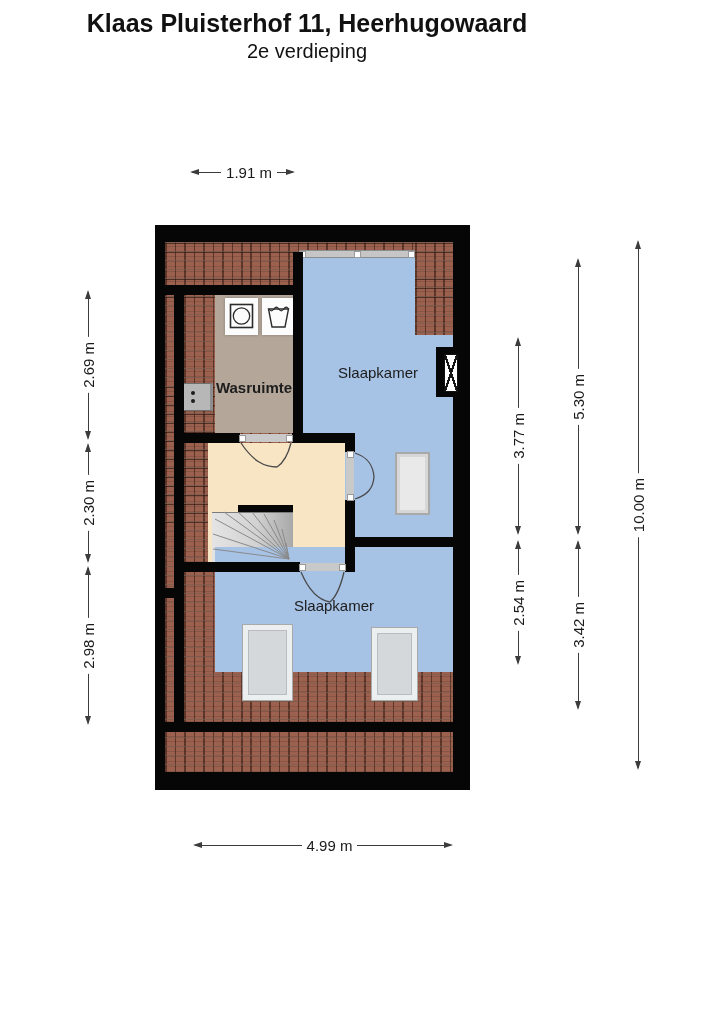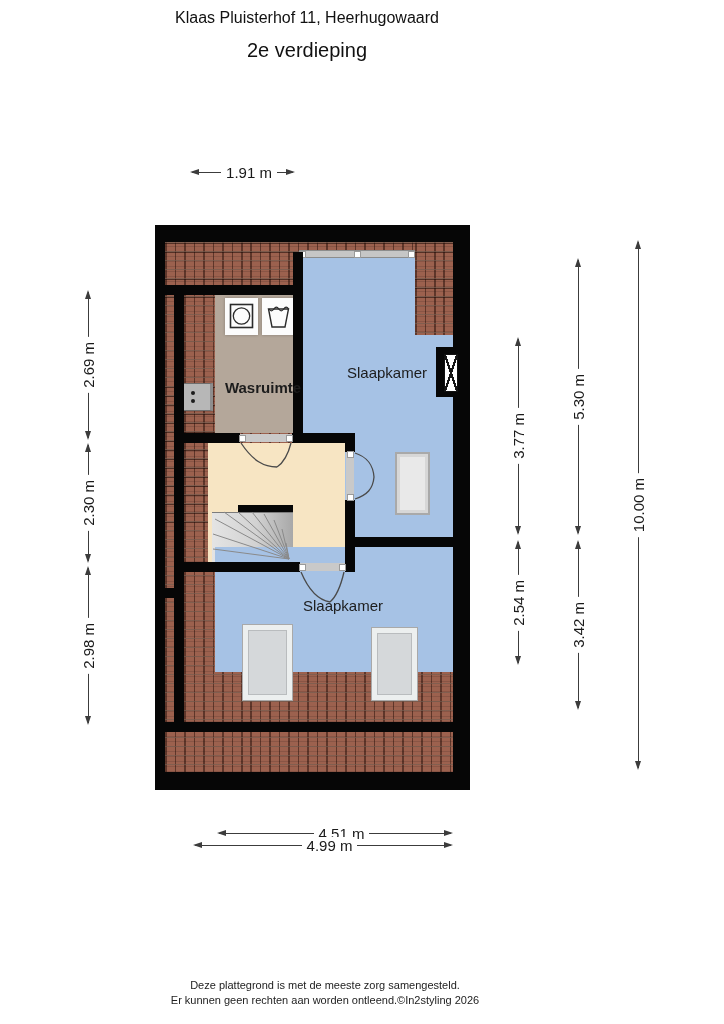--- a/index.html
+++ b/index.html
@@ -2,38 +2,38 @@
 <html><head>
 <meta charset="utf-8">
 <style>
   html,body{margin:0;padding:0;background:#ffffff;}
   .page{position:relative;width:724px;height:1024px;background:#fff;overflow:hidden;
         font-family:"Liberation Sans","DejaVu Sans",sans-serif;color:#111;}
   .abs{position:absolute;}
 
   
   .title{left:47px;top:8px;width:520px;text-align:center;line-height:1.25;}
-  .title .t1{font-size:16px;}
-  .title .t2{font-size:20px;margin-top:10px;}
+  .title .t1{font-size:25px;font-weight:bold;}
+  .title .t2{font-size:20px;}
   .footer{left:20px;top:978px;width:610px;text-align:center;font-size:11px;color:#222;line-height:1.35;}
 
   
   .plan{left:155px;top:225px;width:315px;height:565px;background:#060606;}
   .plan>div{position:absolute;}
   .tiles{background-color:#9c614e;
     background-image:
       repeating-linear-gradient(180deg, rgba(248,214,188,.28) 0 1px, rgba(0,0,0,0) 1px 9px),
       repeating-linear-gradient(180deg, rgba(24,8,4,.55) 0 1.5px, rgba(0,0,0,0) 1.5px 9px),
       repeating-linear-gradient(90deg, rgba(34,12,6,.5) 0 1.5px, rgba(0,0,0,0) 1.5px 9.5px),
       repeating-linear-gradient(180deg, rgba(0,0,0,.12) 4px 5px, rgba(0,0,0,0) 5px 9px);}
   .blue{background:#a6c2e5;}
   .taupe{background:#b4a79a;}
   .cream{background:#f7e5c3;}
   .wall{background:#060606;}
-  .roomlbl{text-align:center;font-size:15px;color:#1c1c1c;line-height:1.35;margin-left:9px;}
+  .roomlbl{text-align:center;font-size:15px;color:#1c1c1c;line-height:1.35;}
 
   .stairs{background:linear-gradient(90deg,#e4e4e4 0%,#d2d2d2 55%,#a8a8a8 100%);border-top:1px solid #7c7c7c;}
   .radiator{background:#e9e9e9;border:2px solid #a9a9a9;box-shadow:inset 0 0 0 3px #d7d7d7;}
   .skylight{background:#d5d8da;border:5px solid #ecefef;box-shadow:0 0 0 1px #a9a9a9, inset 0 0 0 1px #b9bcbe;}
   .winbar{background:#c6c6c6;border:1px solid #8c8c8c;}
   .winsq{background:#fff;border:1px solid #9a9a9a;width:5px;height:5px;}
   .meter{background:#b7b7b7;border:1px solid #6f6f6f;border-right:3px solid #8e8e8e;}
   .chimney{background:#060606;}
   .chimx{background:#fff;
     background-image:
@@ -221,27 +221,19 @@
   <div class="abs dim dimv" style="left:567px;top:540px;height:170px;">
     <span class="ln"></span>
     <span class="lb">3.42 m</span>
   </div>
 
   <div class="abs dim dimv" style="left:627px;top:240px;height:530px;">
     <span class="ln"></span>
     <span class="lb">10.00 m</span>
   </div>
 
-  <div class="abs dim dimh" style="left:217px;top:822px;width:236px;">
-    <span class="ln"></span>
-    <span class="lb">4.51 m</span>
-  </div>
   <div class="abs dim dimh" style="left:193px;top:834px;width:260px;">
     <span class="ln"></span>
     <span class="lb">4.99 m</span>
   </div>
 
-  <div class="abs footer">
-    <div>Deze plattegrond is met de meeste zorg samengesteld.</div>
-    <div>Er kunnen geen rechten aan worden ontleend.©In2styling 2026</div>
-  </div>
 
 </div>
 
 </body></html>

